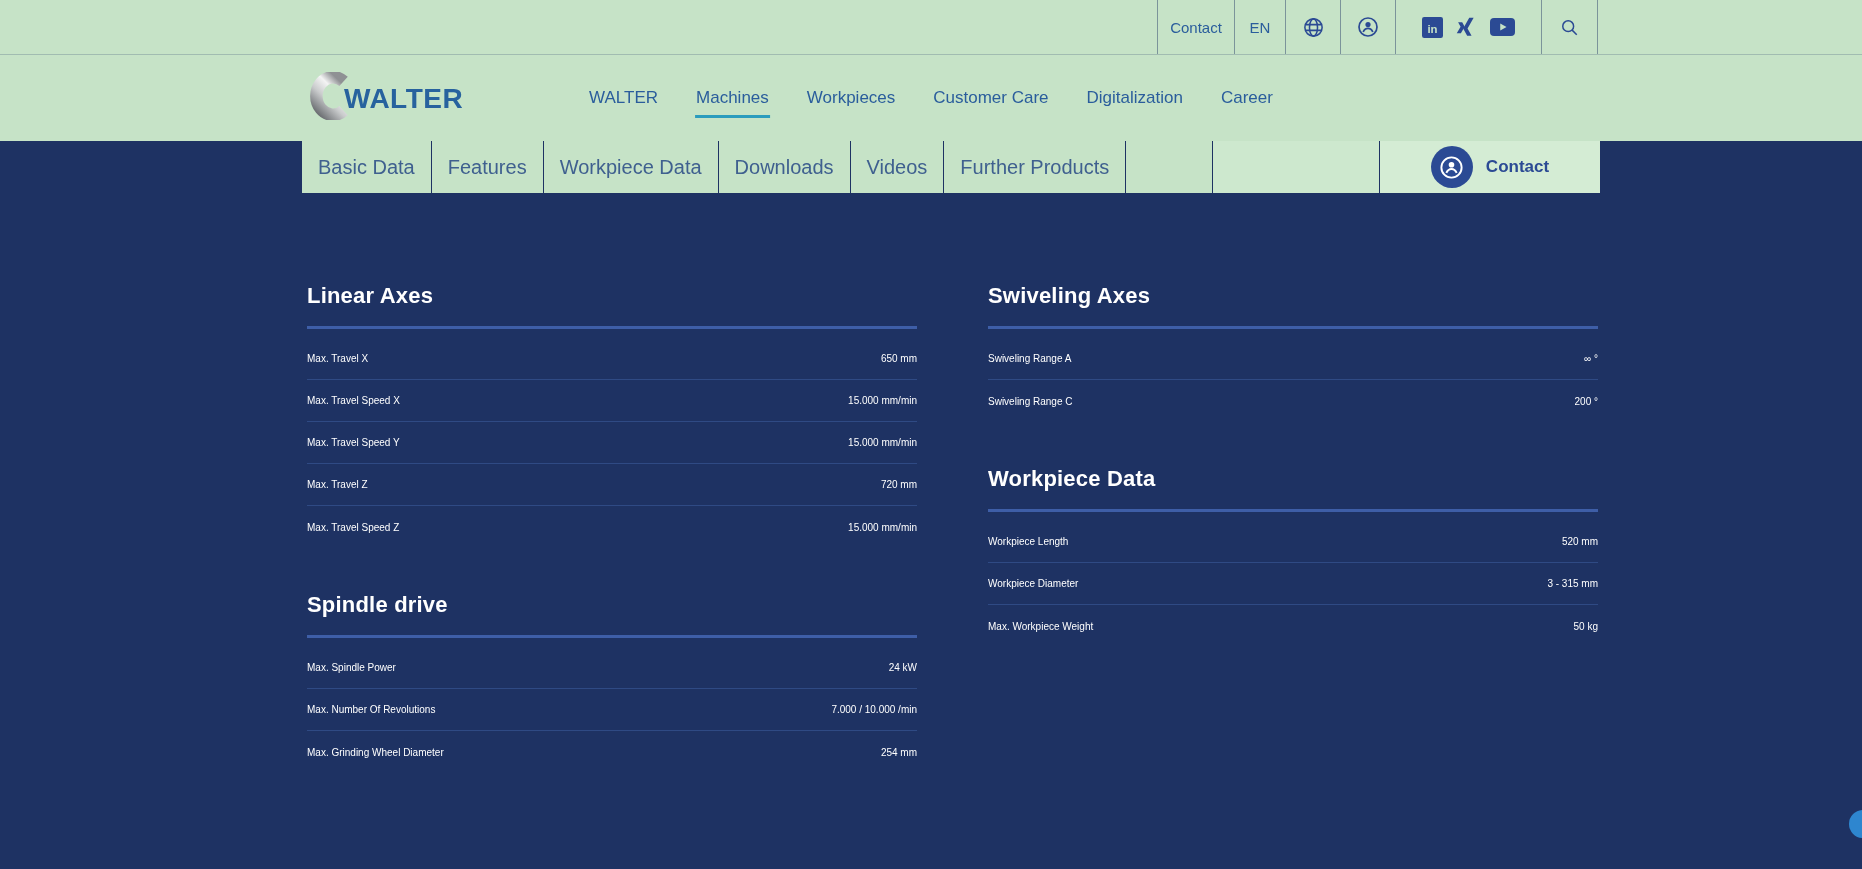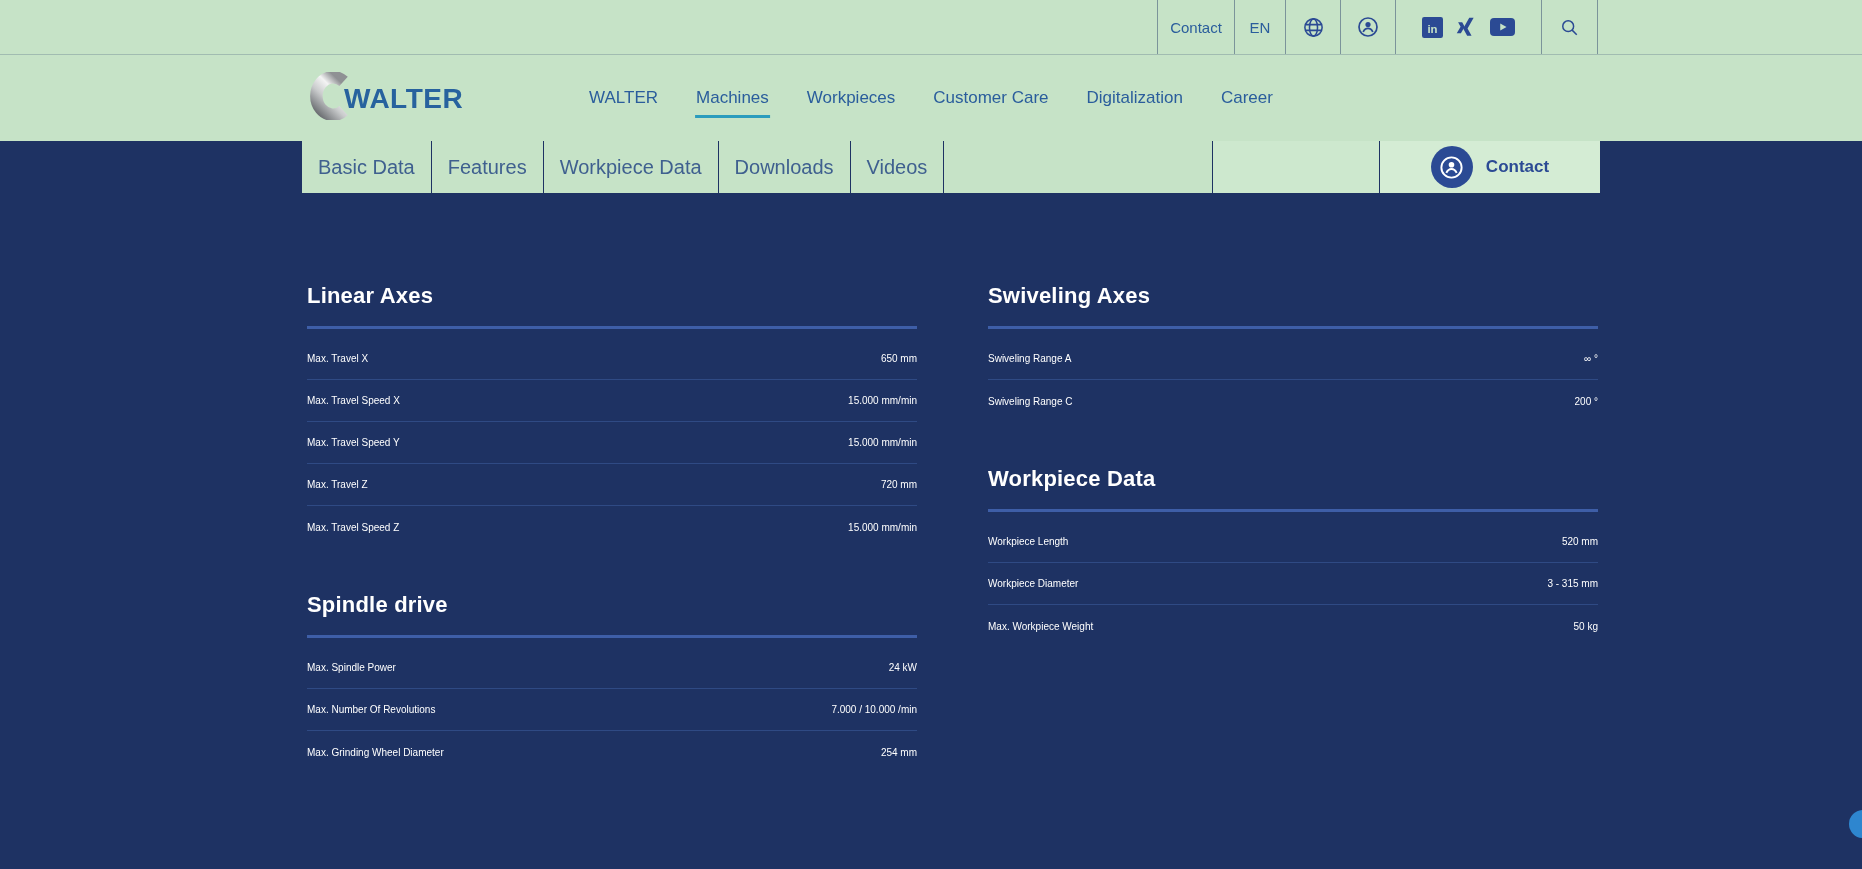--- a/index.html
+++ b/index.html
@@ -158,20 +158,21 @@
 </div>
 
 <div class="tabbar">
   <div class="tabstrip">
 
   <a class="tab">Basic Data</a>
       <a class="tab">Features</a>
       <a class="tab">Workpiece Data</a>
       <a class="tab">Downloads</a>
       <a class="tab">Videos</a>
+      <a class="tab">Further Products</a>
       <div class="tab-spacer1"></div>
       <div class="tab-spacer2"></div>
       <div class="tab-contact">
         <div class="contact-circle">
           <svg viewBox="0 0 24 24" width="27" height="27" fill="none" stroke="#fff" stroke-width="1.7">
             <circle cx="12" cy="12" r="9"></circle>
             <circle cx="12" cy="9.6" r="2.5" fill="#fff" stroke="none"></circle>
             <path d="M7.4 16.8c1-2.3 2.7-3.5 4.6-3.5s3.6 1.2 4.6 3.5"></path>
           </svg>
         </div>

